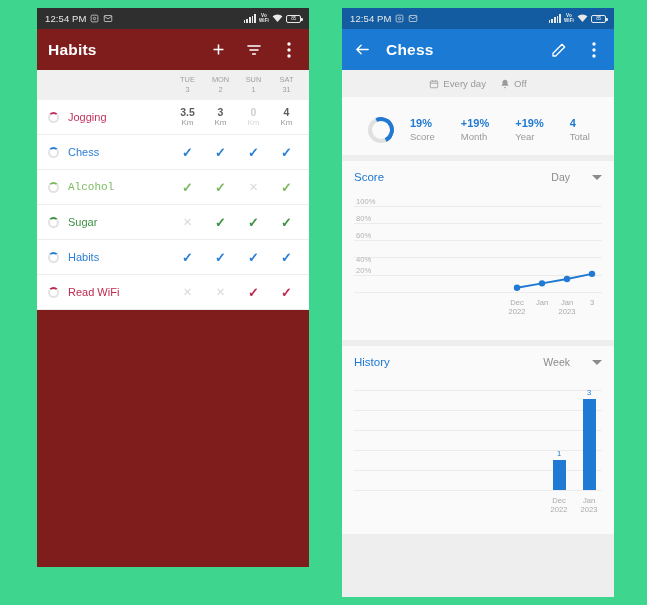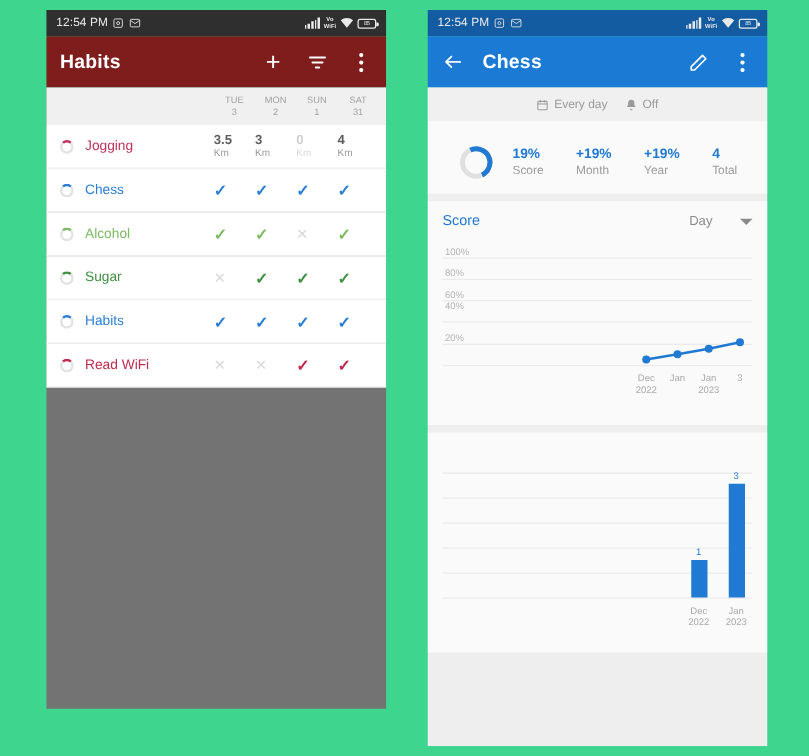--- a/index.html
+++ b/index.html
@@ -39,35 +39,35 @@
 
   
   .toolbar { height:41px; display:flex; align-items:center; padding:0 11px; }
   .toolbar.dark { background:#7f1d1d; }
   .toolbar.blue { background:#1b7ad4; }
   .toolbar .title { font-size:15.5px; color:#fff; font-weight:bold; letter-spacing:.2px; }
   .toolbar .acts { margin-left:auto; display:flex; align-items:center; gap:16px; }
   .ticon { width:19px;height:19px;display:flex;align-items:center;justify-content:center;color:#fff; }
 
   
-  .list-body { background:#737373; height:497px; position:relative; }
+  .list-body { background:#7f1d1d; height:497px; position:relative; }
   .colhead { display:flex; align-items:center; height:30px; padding-right:6px; background:#f0f0f0; }
   .colhead .spacer { flex:1 1 auto; }
   .colhead .col { width:33px; text-align:center; color:#a0a0a0; font-size:7.4px; line-height:10px; }
   .colhead .col b { display:block; font-weight:normal; }
   .hrow {
     display:flex; align-items:center; height:35px; background:#fff;
     border-bottom:1px solid #ededed; padding-left:11px; padding-right:6px;
   }
   .ring { width:11px;height:11px;border-radius:50%;border:2px solid #e3e3e3;position:relative;flex:0 0 auto; }
   .ring::after{content:"";position:absolute;top:-2px;left:-2px;width:11px;height:11px;border-radius:50%;
     border:2px solid transparent; }
   .hname { font-size:11px; margin-left:9px; white-space:nowrap; }
   .hcells { margin-left:auto; display:flex; }
-  .cell { width:33px; text-align:left; font-size:11px; }
+  .cell { width:33px; text-align:center; font-size:11px; }
   .cell .num { font-weight:bold; font-size:10.5px; display:block; line-height:12px; }
   .cell .unit { font-size:8px; display:block; line-height:10px; }
   .chk { font-size:13px; font-weight:bold; }
   .xm { color:#d9d9d9; font-size:11.5px; }
 
   
   .detail-body { background:#eeeeee; height:527px; overflow:hidden; }
   .freqbar { height:27px; background:#f0f0f0; display:flex; align-items:center;
     justify-content:center; gap:14px; color:#9a9a9a; font-size:9.6px; }
   .freqbar span { display:inline-flex; align-items:center; gap:4px; }
@@ -203,21 +203,21 @@
           <span class="hname" style="color: rgb(42, 126, 212);">Chess</span>
           <span class="hcells">
             <span class="cell"><span class="chk" style="color:#2a7ed4">✓</span></span>
             <span class="cell"><span class="chk" style="color:#2a7ed4">✓</span></span>
             <span class="cell"><span class="chk" style="color:#2a7ed4">✓</span></span>
             <span class="cell"><span class="chk" style="color:#2a7ed4">✓</span></span>
           </span>
         </div>
         <div class="hrow">
           <span class="ring" style="border-top-color: rgb(125, 187, 99);"></span>
-          <span class="hname" style="color: rgb(125, 187, 99);">Alcohol</span>
+          <span class="hname" style="color: rgb(125, 187, 99); font-family: Liberation Mono, monospace;">Alcohol</span>
           <span class="hcells">
             <span class="cell"><span class="chk" style="color:#7dbb63">✓</span></span>
             <span class="cell"><span class="chk" style="color:#7dbb63">✓</span></span>
             <span class="cell"><span class="xm">✕</span></span>
             <span class="cell"><span class="chk" style="color:#7dbb63">✓</span></span>
           </span>
         </div>
         <div class="hrow">
           <span class="ring" style="border-top-color: rgb(62, 145, 66);"></span>
           <span class="hname" style="color: rgb(62, 145, 66);">Sugar</span>
@@ -365,39 +365,46 @@
         </span>
       </div>
       <div class="chart" id="score-chart" style="height:137px">
           <div class="gl" style="top: 14.6364px;"></div>
           <div class="ylab" style="top: 14.6364px;">100%</div>
           <div class="gl" style="top: 31.9091px;"></div>
           <div class="ylab" style="top: 31.9091px;">80%</div>
           <div class="gl" style="top: 49.1818px;"></div>
           <div class="ylab" style="top: 49.1818px;">60%</div>
           <div class="gl" style="top: 66.4545px;"></div>
-          <div class="ylab" style="top: 58px;">40%</div>
+          <div class="ylab" style="top: 73px;">40%</div>
           <div class="gl" style="top: 83.7273px;"></div>
           <div class="ylab" style="top: 83.7273px;">20%</div>
           <div class="gl" style="top: 101px;"></div>
           <svg width="248" height="137" style="position: absolute; left: 0px; top: 0px;">
             <path d="M163 96.68181818181819 L188 92.36363636363636 L213 88.04545454545455 L238 82.86363636363636" stroke="#2079d2" stroke-width="2" fill="none"></path>
             <circle cx="163" cy="96.68181818181819" r="3.2" fill="#2079d2"></circle>
             <circle cx="188" cy="92.36363636363636" r="3.2" fill="#2079d2"></circle>
             <circle cx="213" cy="88.04545454545455" r="3.2" fill="#2079d2"></circle>
             <circle cx="238" cy="82.86363636363636" r="3.2" fill="#2079d2"></circle>
           </svg>
           <div class="xlab" style="left: 145px; top: 107px; width: 36px;">Dec<br>2022</div>
           <div class="xlab" style="left: 170px; top: 107px; width: 36px;">Jan</div>
           <div class="xlab" style="left: 195px; top: 107px; width: 36px;">Jan<br>2023</div>
           <div class="xlab" style="left: 220px; top: 107px; width: 36px;">3</div>
         </div>
     </div>
 
     <div class="card" style="padding-bottom:18px">
+      <div class="card-head">
+        <span class="card-title">History</span>
+        <span class="card-sel">
+          <span>Week</span>
+          <span class="caret"></span>
+        </span>
+      </div>
       <div class="chart" id="history-chart" style="height:140px">
           <div class="gl" style="top: 14px;"></div>
           <div class="gl" style="top: 34px;"></div>
           <div class="gl" style="top: 54px;"></div>
           <div class="gl" style="top: 74px;"></div>
           <div class="gl" style="top: 94px;"></div>
           <div class="gl" style="top: 114px;"></div>
           <div style="position: absolute; width: 13px; background: rgb(32, 121, 210); left: 199px; top: 83.697px; height: 30.303px;"></div>
           <div style="position: absolute; font-size: 7.6px; color: rgb(32, 121, 210); left: 195px; top: 72.697px; width: 20px; text-align: center;">1</div>
           <div class="xlab" style="left: 187px; top: 120px; width: 36px;">Dec<br>2022</div>

